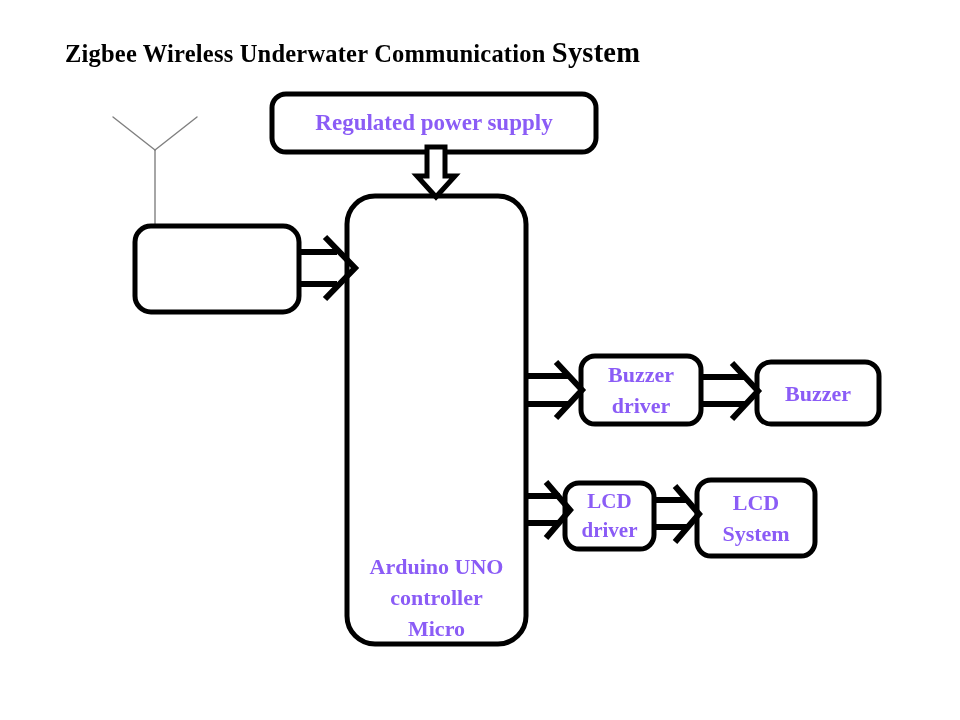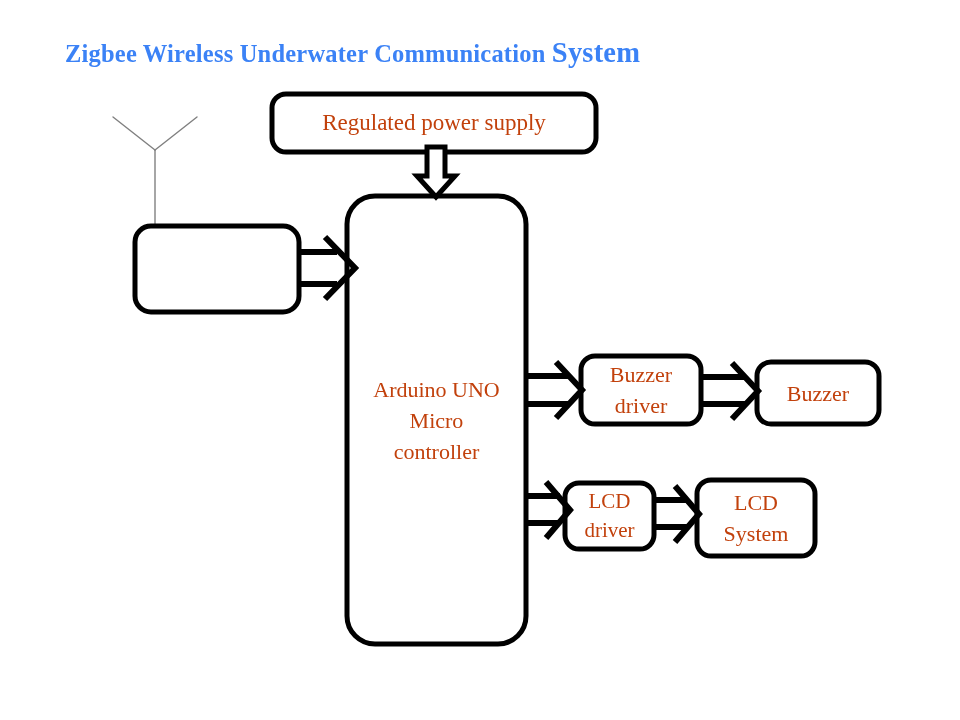--- a/index.html
+++ b/index.html
@@ -27,59 +27,59 @@
     height: 720px;
   }
 
   
   .diagram-title {
     position: absolute;
     left: 65px;
     top: 38px;
     white-space: nowrap;
     font-weight: bold;
-    color: #3b82f6;
+    color: #000000;
     letter-spacing: 0.2px;
   }
   .title-main {
     font-size: 24.5px;
     line-height: 30px;
   }
   .title-emph {
     font-size: 28.5px;
     line-height: 30px;
   }
 
   
   .node-label {
     position: absolute;
     display: flex;
     align-items: center;
     justify-content: center;
     text-align: center;
-    font-weight: normal;
-    color: #c2410c;
+    font-weight: bold;
+    color: #8b5cf6;
     box-sizing: border-box;
     pointer-events: auto;
   }
   .node-label .line {
     display: block;
     white-space: nowrap;
   }
 
   #node-power-supply  { left: 272px; top: 94px;  width: 324px; height: 58px;  font-size: 23px; line-height: 28px; }
   #node-zigbee-rx     { left: 135px; top: 226px; width: 164px; height: 86px;  font-size: 22px; line-height: 31px; }
   #node-arduino       { left: 347px; top: 196px; width: 179px; height: 448px; font-size: 22px; line-height: 31px; }
   #node-buzzer-driver { left: 581px; top: 356px; width: 120px; height: 68px;  font-size: 22px; line-height: 31px; }
   #node-buzzer        { left: 757px; top: 362px; width: 122px; height: 62px;  font-size: 22px; line-height: 31px; }
   #node-lcd-driver    { left: 565px; top: 483px; width: 89px;  height: 66px;  font-size: 21px; line-height: 29px; }
   #node-lcd-display   { left: 697px; top: 480px; width: 118px; height: 76px;  font-size: 22px; line-height: 31px; }
 
   
-  #node-arduino { align-items: center; }
+  #node-arduino { align-items: flex-end; }
 </style>
 </head>
 <body>
 
 <div id="canvas">
 
   <svg id="vector-layer" viewBox="0 0 960 720" xmlns="http://www.w3.org/2000/svg">
 
     <g stroke="#808080" stroke-width="1.4" fill="none" stroke-linecap="round">
       <line x1="113" y1="117" x2="155" y2="150"></line>
@@ -139,22 +139,22 @@
   </div>
 
   <div class="node-label" id="node-power-supply">
     <span class="line">Regulated  power supply</span>
   </div>
 
 
   <div class="node-label" id="node-arduino">
     <div>
       <span class="line">Arduino UNO</span>
+      <span class="line">controller</span>
       <span class="line">Micro</span>
-      <span class="line">controller</span>
     </div>
   </div>
 
   <div class="node-label" id="node-buzzer-driver">
     <div>
       <span class="line">Buzzer</span>
       <span class="line">driver</span>
     </div>
   </div>
 

